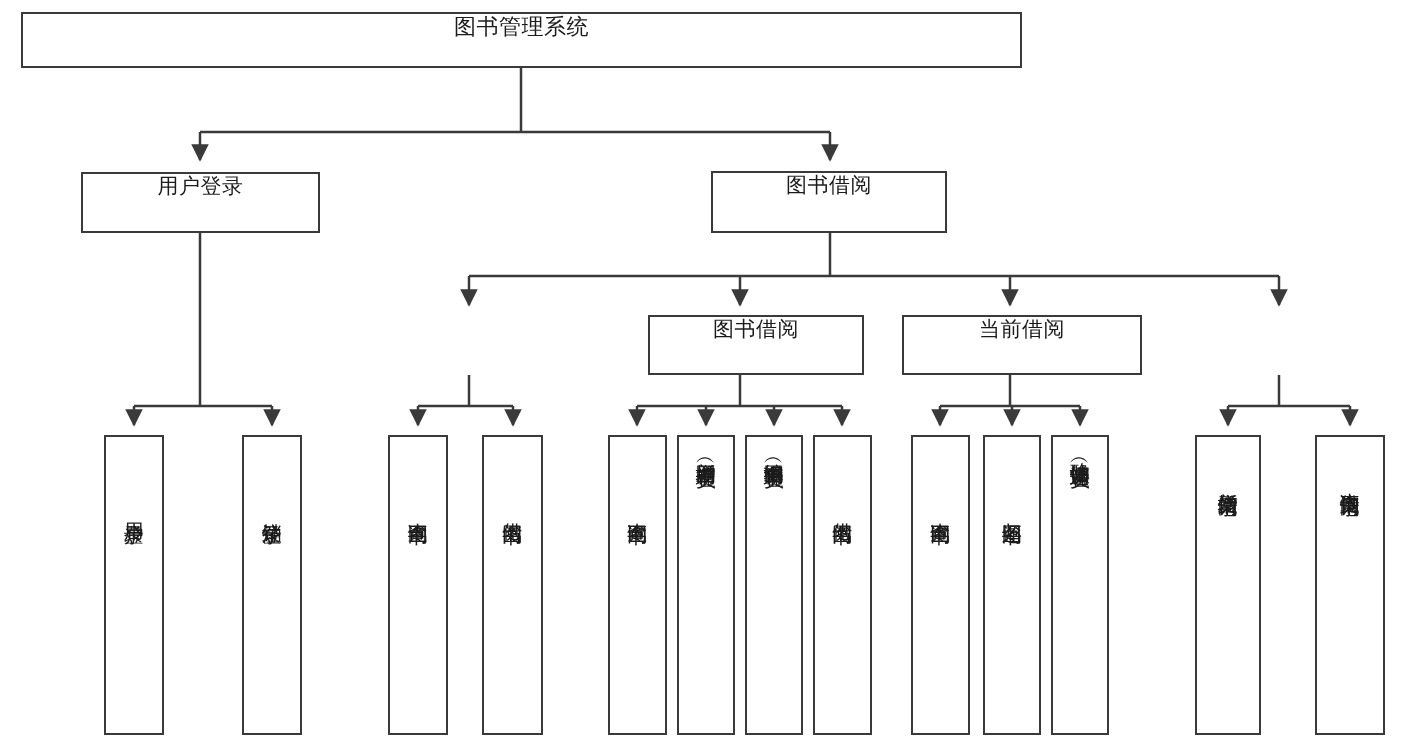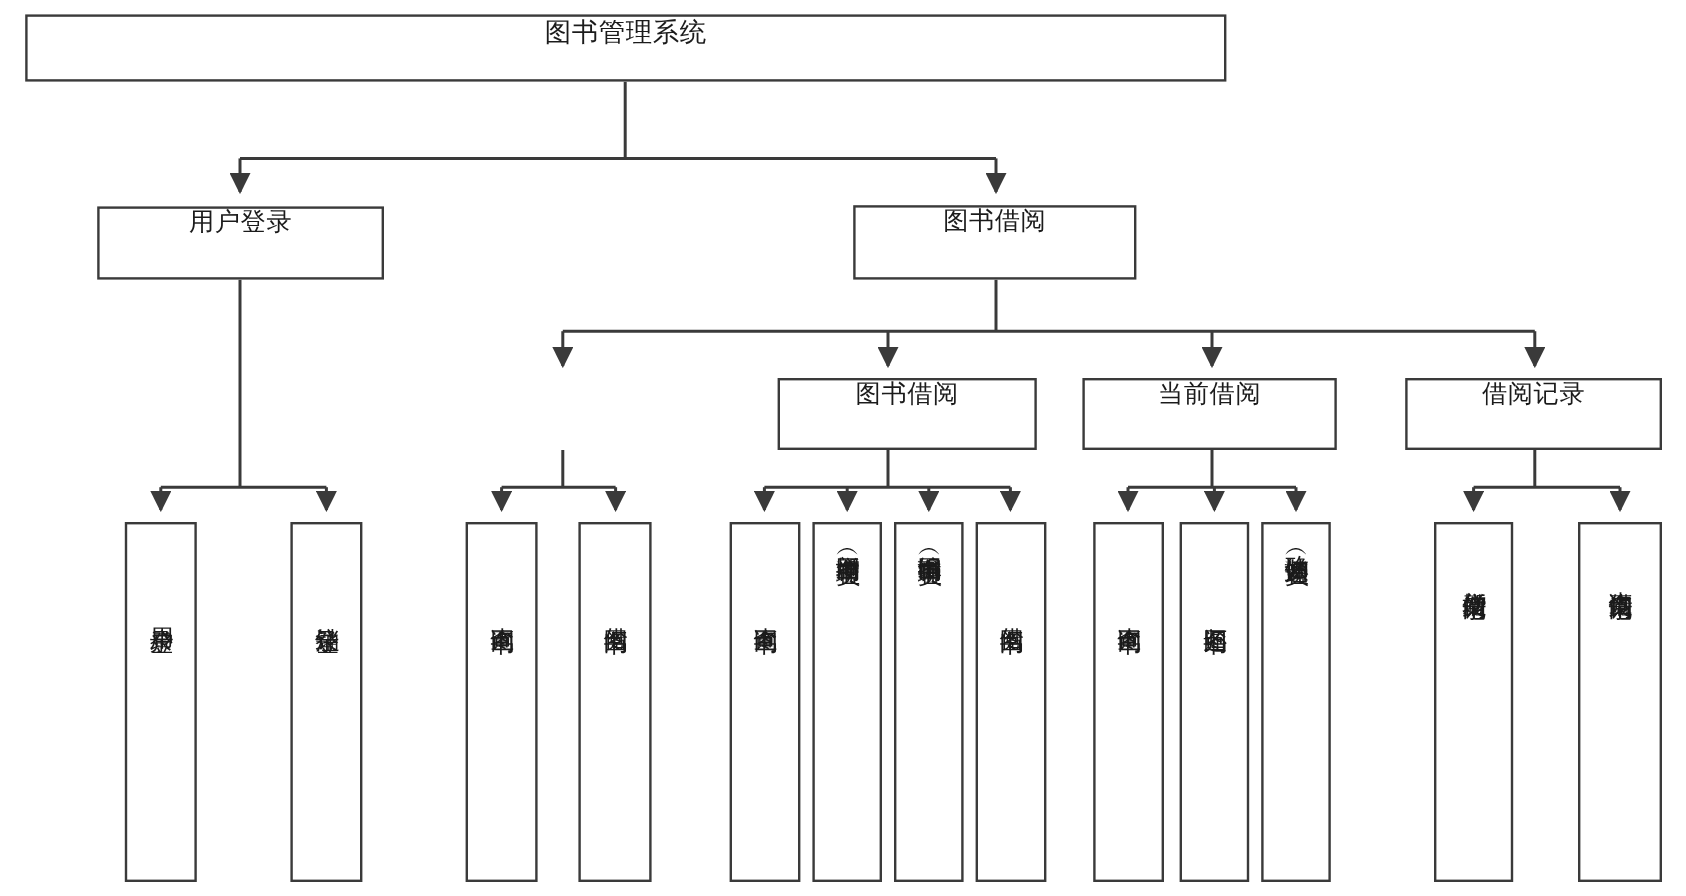--- a/index.html
+++ b/index.html
@@ -135,25 +135,22 @@
   <div class="node horiz" style="left:81px; top:172px; width:239px; height:61px;">
     <span class="label">用户登录</span>
   </div>
   <div class="node horiz" style="left:711px; top:171px; width:236px; height:62px;">
     <span class="label">图书借阅</span>
   </div>
 
   <div class="node horiz" style="left:648px; top:315px; width:216px; height:60px;">
     <span class="label">图书借阅</span>
   </div>
-  <div class="node horiz" style="left:902px; top:315px; width:212px; height:60px;">
+  <div class="node horiz" style="left:902px; top:315px; width:240px; height:60px;">
     <span class="label">当前借阅</span>
-  </div>
-  <div class="node horiz" style="left:1171px; top:315px; width:214px; height:60px;">
-    <span class="label">借阅记录</span>
   </div>
 
   <div class="node vert" style="left:104px; top:435px; width:60px; height:300px; padding-top:70px;">
     <span class="label">用户登录</span>
   </div>
   <div class="node vert" style="left:242px; top:435px; width:60px; height:300px; padding-top:70px;">
     <span class="label">注销登录</span>
   </div>
 
   <div class="node vert" style="left:388px; top:435px; width:60px; height:300px; padding-top:70px;">

